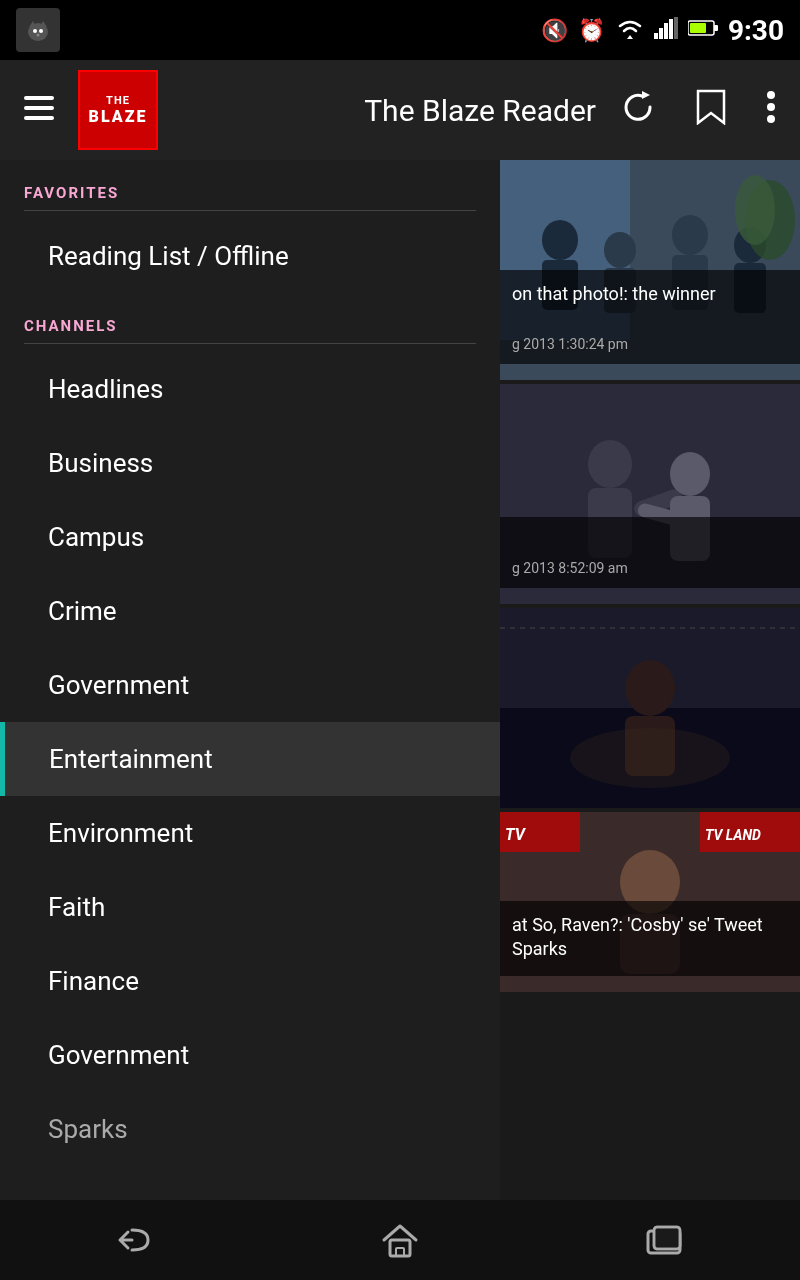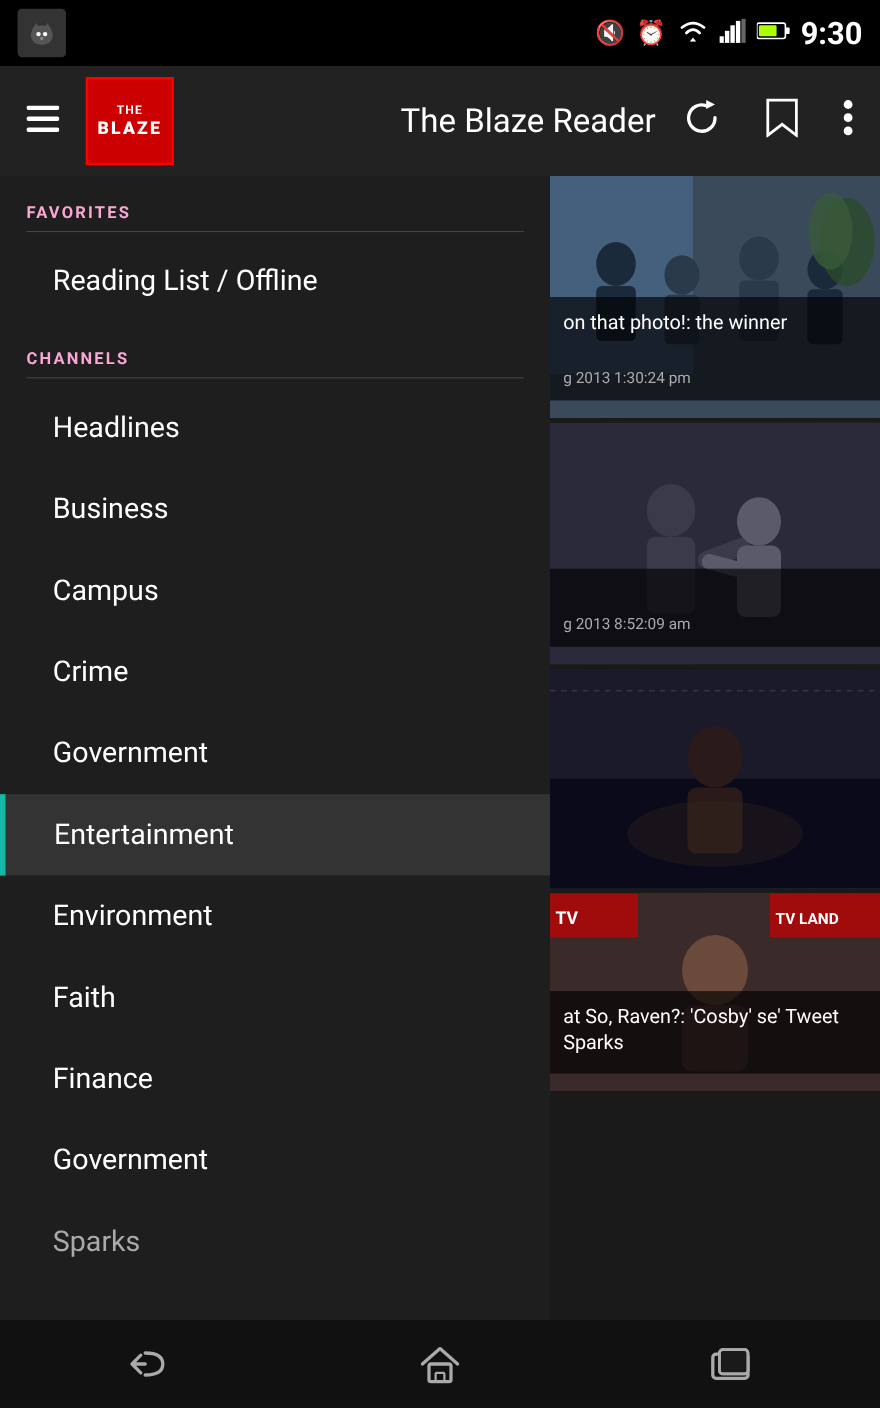--- a/index.html
+++ b/index.html
@@ -171,20 +171,21 @@
       margin-bottom: 4px;
       overflow: hidden;
     }
 
     
     .img-placeholder {
       width: 100%;
       height: 220px;
       position: relative;
       overflow: hidden;
+      font-style: italic;
     }
     .img-placeholder-1 {
       background: linear-gradient(135deg, #3a3a3a 0%, #5a5a5a 50%, #2a2a2a 100%);
     }
     .img-placeholder-2 {
       background: linear-gradient(135deg, #2a2a2a 0%, #4a4a4a 50%, #3a3a3a 100%);
     }
     .img-placeholder-3 {
       background: linear-gradient(135deg, #3a3a3a 0%, #2a2a2a 50%, #4a4a4a 100%);
     }

